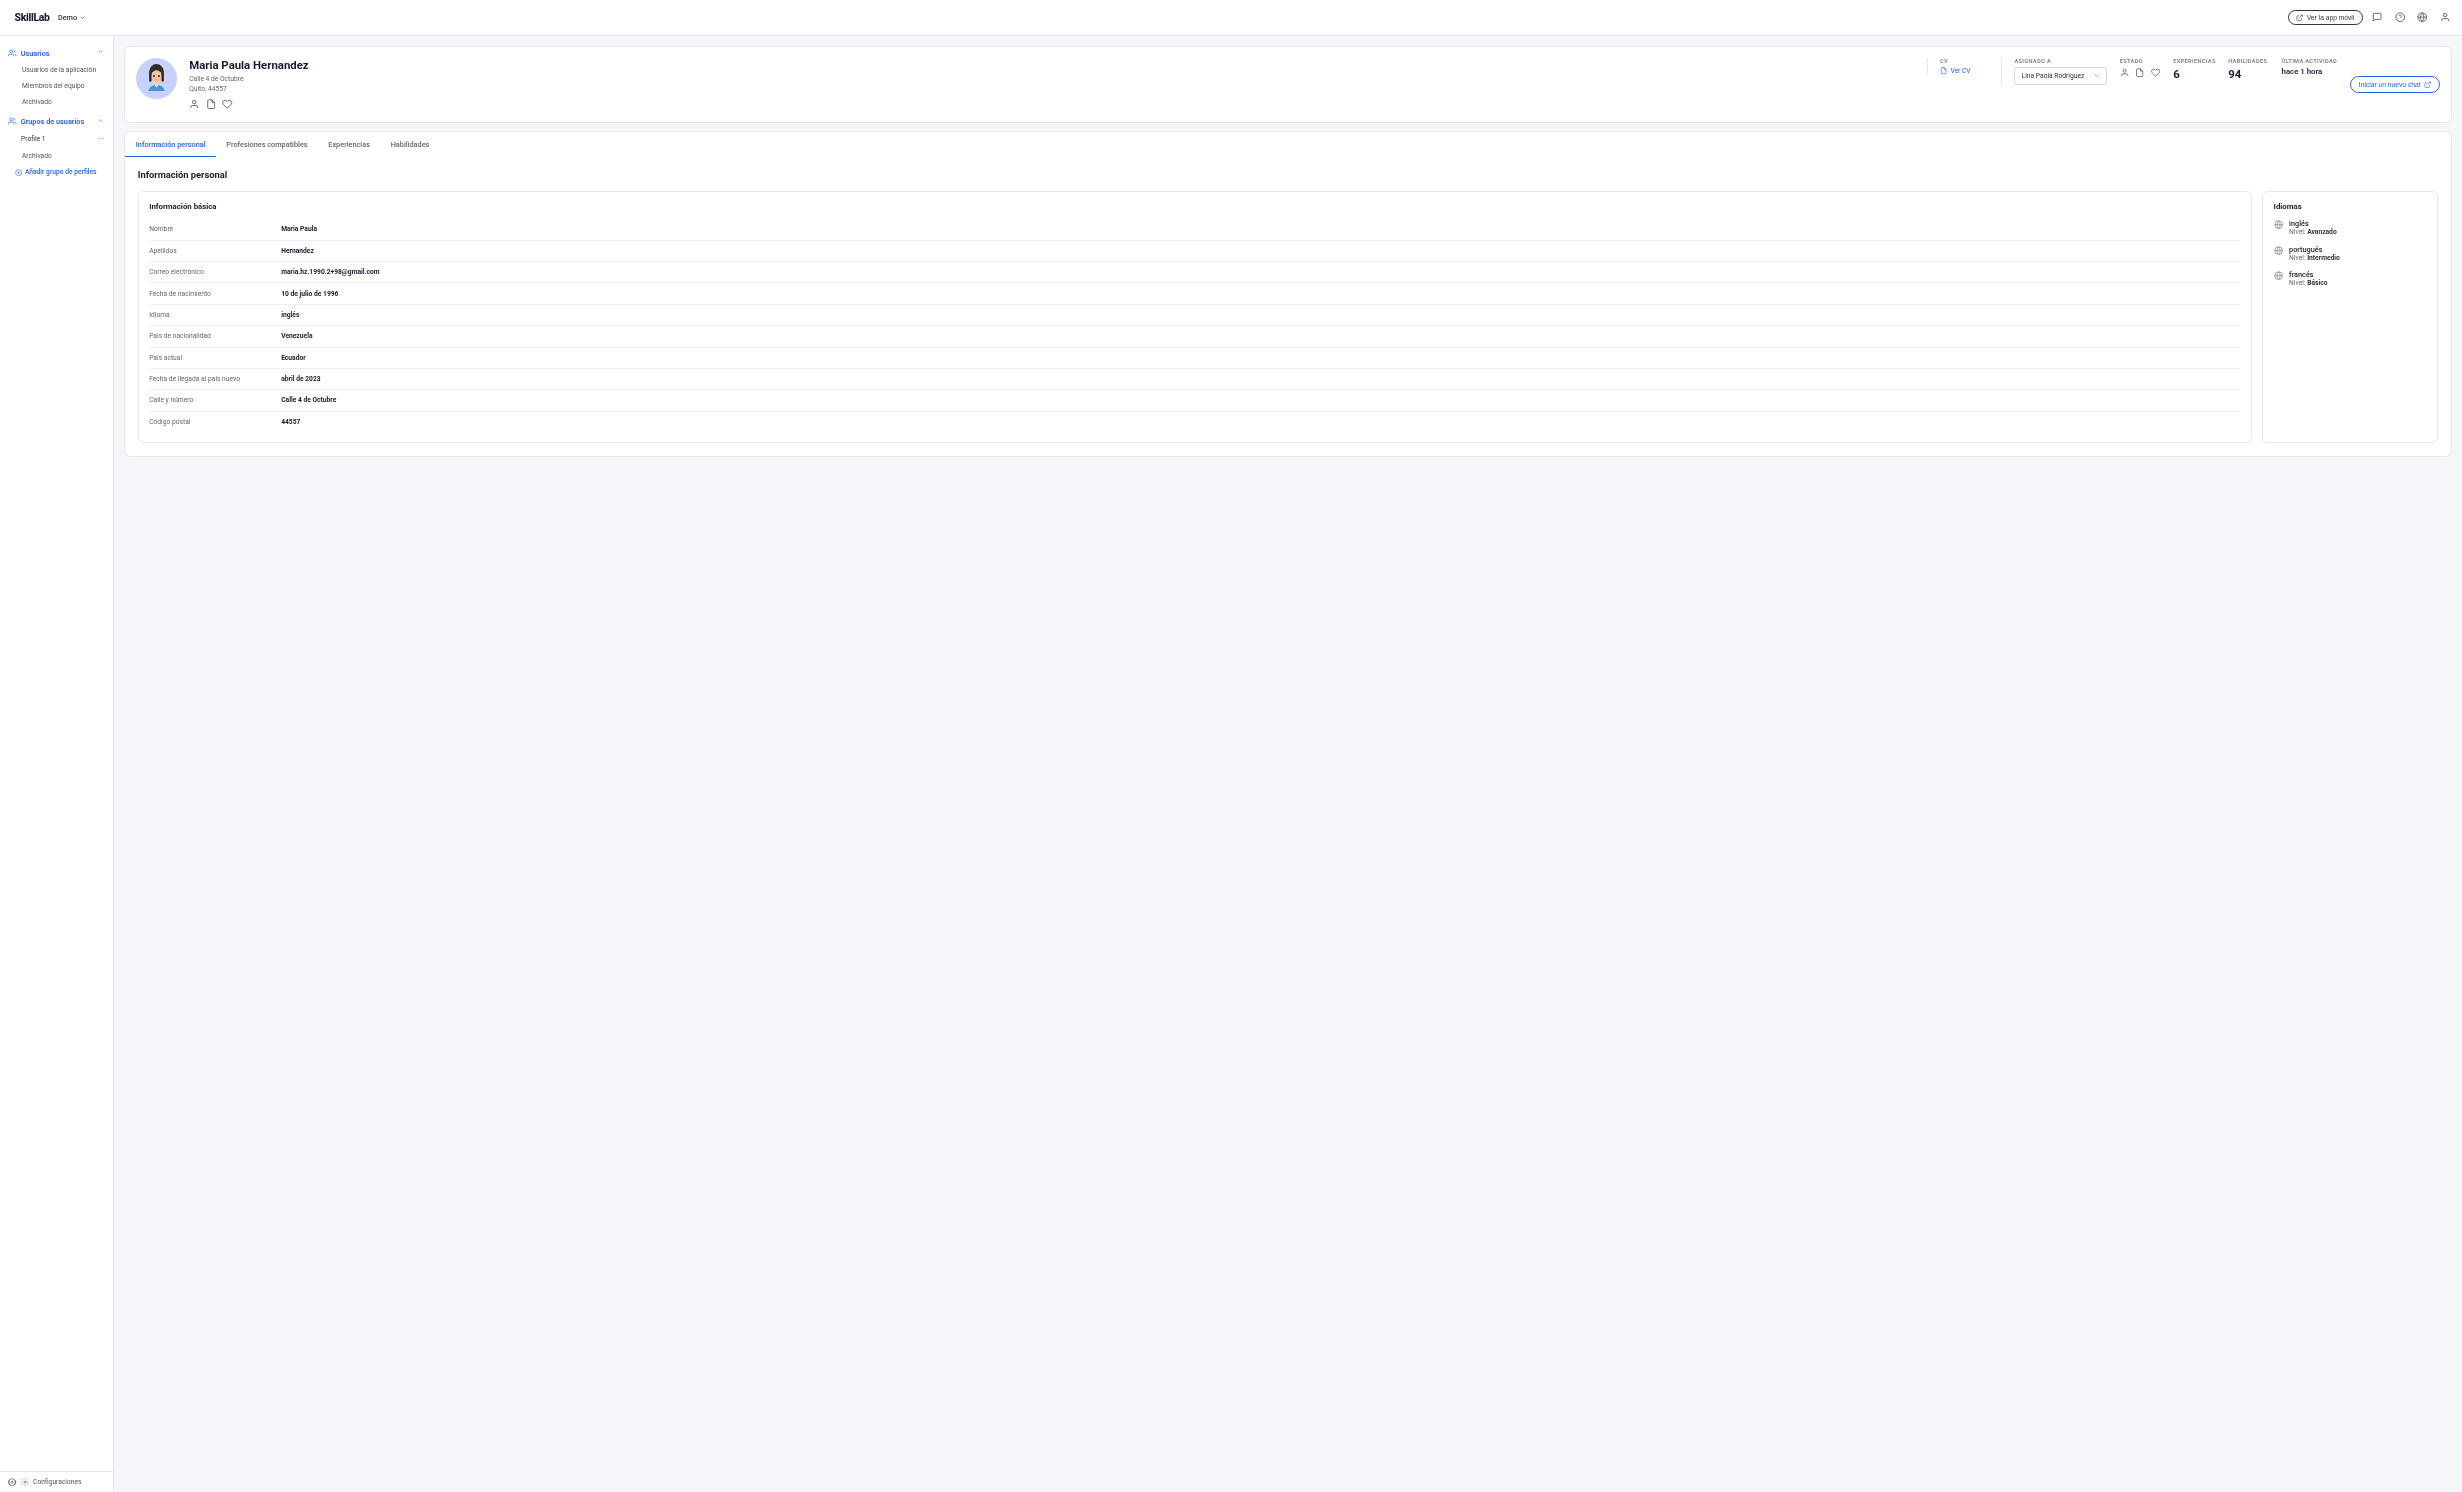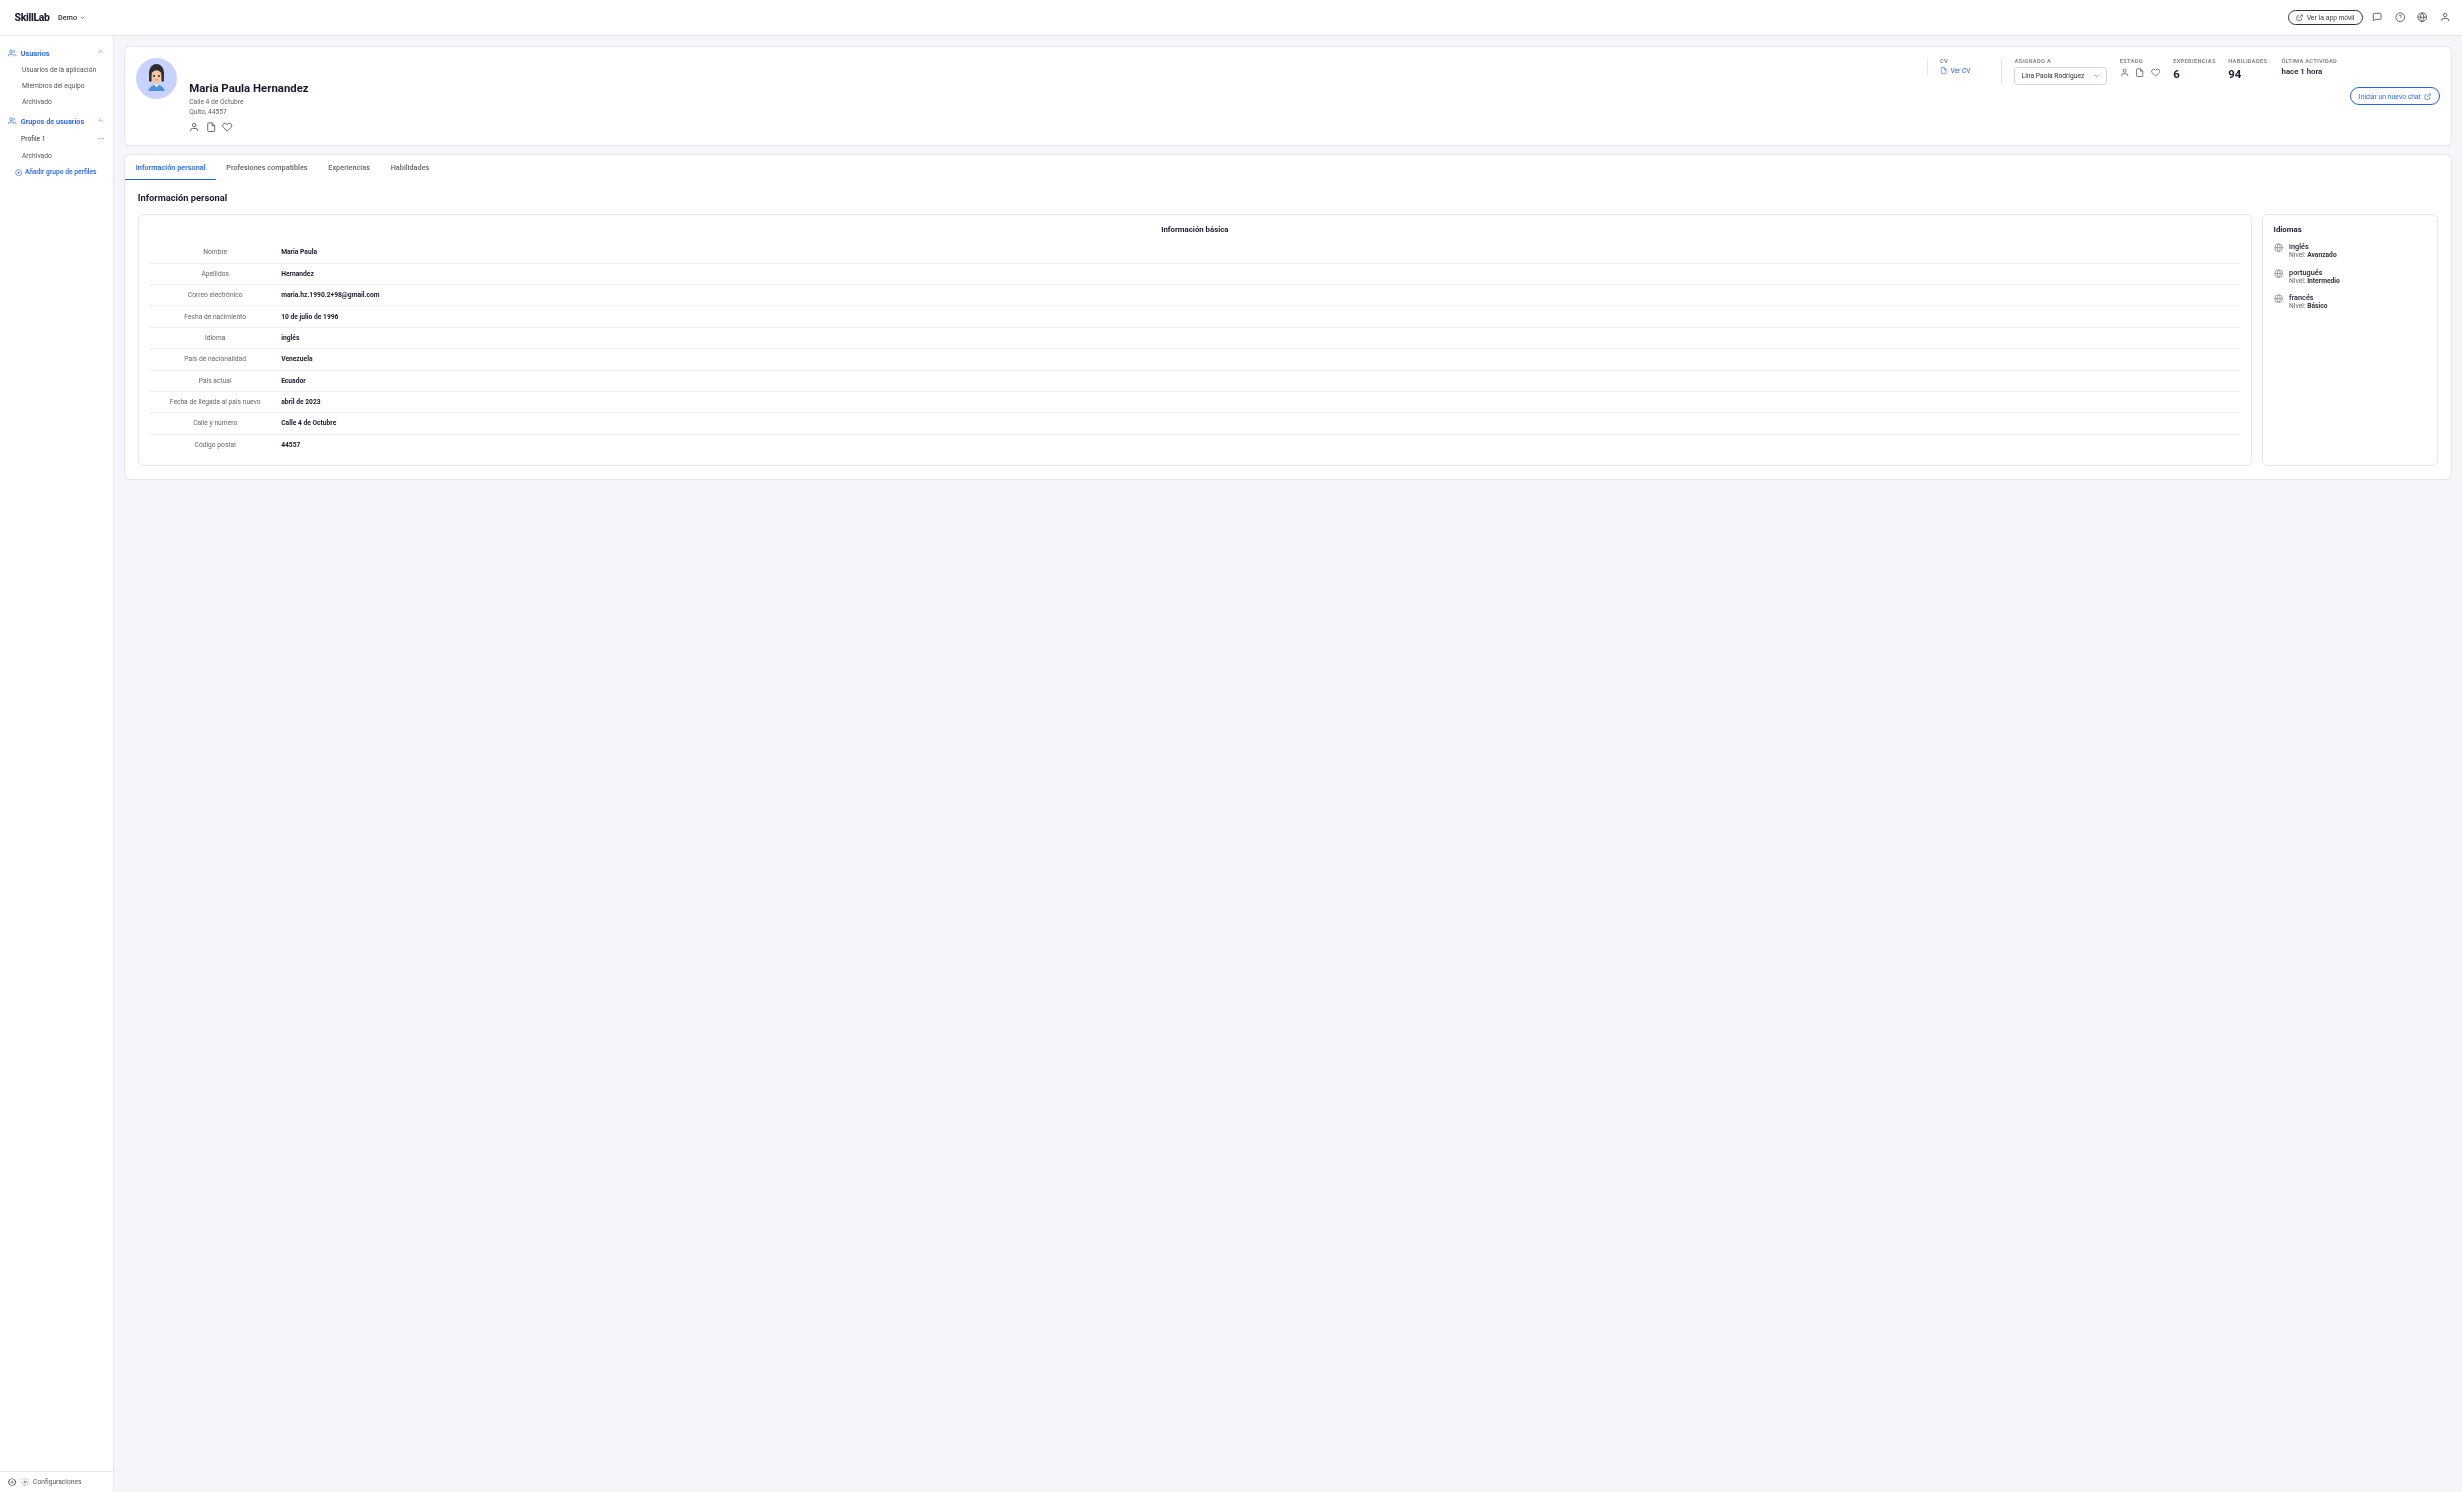--- a/index.html
+++ b/index.html
@@ -87,21 +87,21 @@
       background: #fff; border-radius: 6.2px; border: 0.5px solid #e5e7eb;
       padding: 10.4px; margin-bottom: 8.3px;
       display: flex; align-items: flex-start; gap: 12.4px;
     }
     .profile-avatar {
       width: 41px; height: 41px; border-radius: 50%;
       background: #c7d2fe; overflow: hidden; flex-shrink: 0;
       display: flex; align-items: center; justify-content: center;
     }
     .profile-avatar svg { width: 33px; height: 33px; }
-    .profile-info { flex: 1; margin-top: 23px; }
+    .profile-info { flex: 1; }
     .profile-name { font-size: 11.4px; font-weight: 700; color: #1a1a2e; margin-bottom: 2.1px; }
     .profile-address { font-size: 6.7px; color: #666; line-height: 1.5; }
     .profile-actions { display: flex; gap: 6.2px; margin-top: 5.2px; }
     .profile-action-icon { color: #555; cursor: pointer; }
     .profile-action-icon svg { width: 10.4px; height: 10.4px; }
 
     .profile-cv { border-left: 0.5px solid #e5e7eb; padding-left: 12.4px; min-width: 62px; }
     .profile-cv-label { font-size: 5.7px; font-weight: 700; color: #888; letter-spacing: 0.3px; margin-bottom: 3.1px; text-transform: uppercase; }
     .profile-cv-link { display: flex; align-items: center; gap: 3.1px; color: #2563eb; cursor: pointer; font-size: 6.7px; }
     .profile-cv-link svg { width: 7.3px; height: 7.3px; }
@@ -146,21 +146,21 @@
     
     .content-area {
       background: #fff; border: 0.5px solid #e5e7eb;
       border-top: none; border-radius: 0 0 6.2px 6.2px; padding: 12.4px;
     }
     .content-title { font-size: 9.3px; font-weight: 700; color: #1a1a2e; margin-bottom: 10.4px; }
 
     .two-col { display: flex; gap: 10.4px; }
     .info-card {
       flex: 1; background: #fff; border: 0.5px solid #e5e7eb;
-      border-radius: 5.2px; padding: 10.4px; text-align: center;
+      border-radius: 5.2px; padding: 10.4px;
     }
     .info-card-title { font-size: 7.8px; font-weight: 700; color: #1a1a2e; margin-bottom: 8.3px; }
 
     .info-row {
       display: flex; align-items: center; padding: 6.2px 0;
       border-bottom: 0.5px solid #f0f0f0;
     }
     .info-row:last-child { border-bottom: none; }
     .info-label { width: 132px; font-size: 6.7px; color: #666; flex-shrink: 0; }
     .info-value { font-size: 6.7px; font-weight: 700; color: #1a1a2e; }

